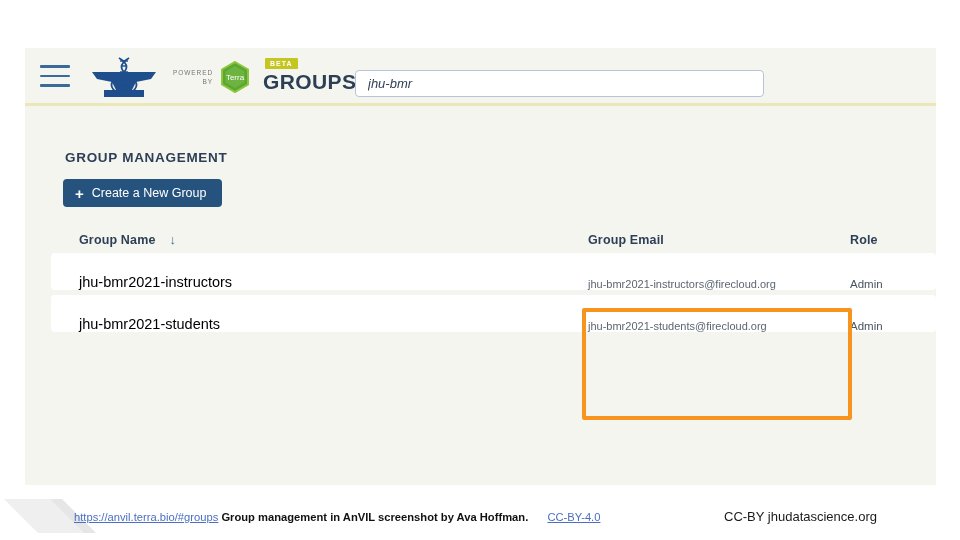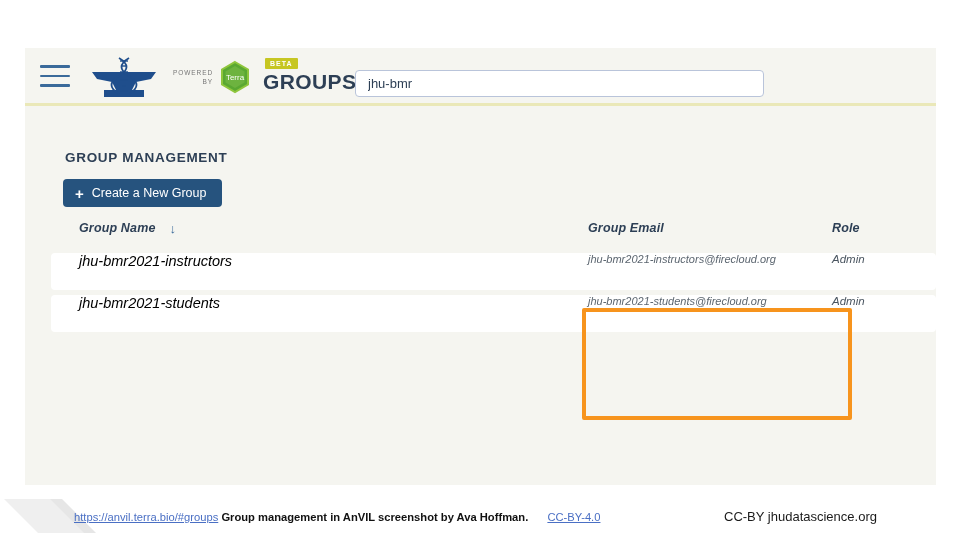--- a/index.html
+++ b/index.html
@@ -120,20 +120,21 @@
     height: 27px;
     border: 1px solid #b9c4da;
     border-radius: 4px;
     background: #ffffff;
     font-family: "Liberation Sans", sans-serif;
     font-size: 13px;
     color: #2d3f55;
     padding: 0 12px;
     box-sizing: border-box;
     outline: none;
+    font-style: italic;
   }
 
   
   #page-body {
     position: absolute;
     left: 0;
     top: 58px;
     width: 911px;
     height: 379px;
     background: #f5f5f0;
@@ -186,27 +187,26 @@
   }
   .header-row {
     height: 26px;
     margin-bottom: 6px;
   }
   .row .cell {
     position: absolute;
     top: 0;
     height: 100%;
     display: flex;
-    align-items: flex-start;
+    align-items: flex-end;
     box-sizing: border-box;
-    font-style: italic;
   }
   .cell-name  { left: 40px;  width: 520px; }
   .cell-email { left: 560px; width: 240px; }
-  .cell-role  { left: 804px; width: 100px; }
+  .cell-role  { left: 822px; width: 100px; }
 
   .header-row .cell {
     font-size: 12.5px;
     font-weight: bold;
     color: #2d3f55;
     letter-spacing: 0.15px;
   }
   .header-row .cell-name { padding-left: 14px; }
   .header-row .cell-email { padding-left: 3px; }
   .header-row .cell-role { padding-left: 3px; }

